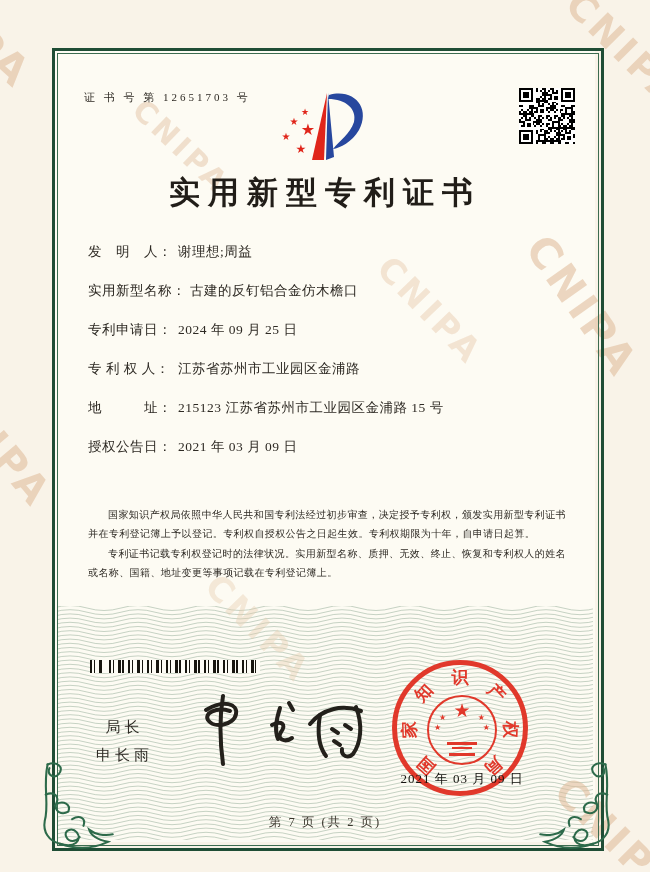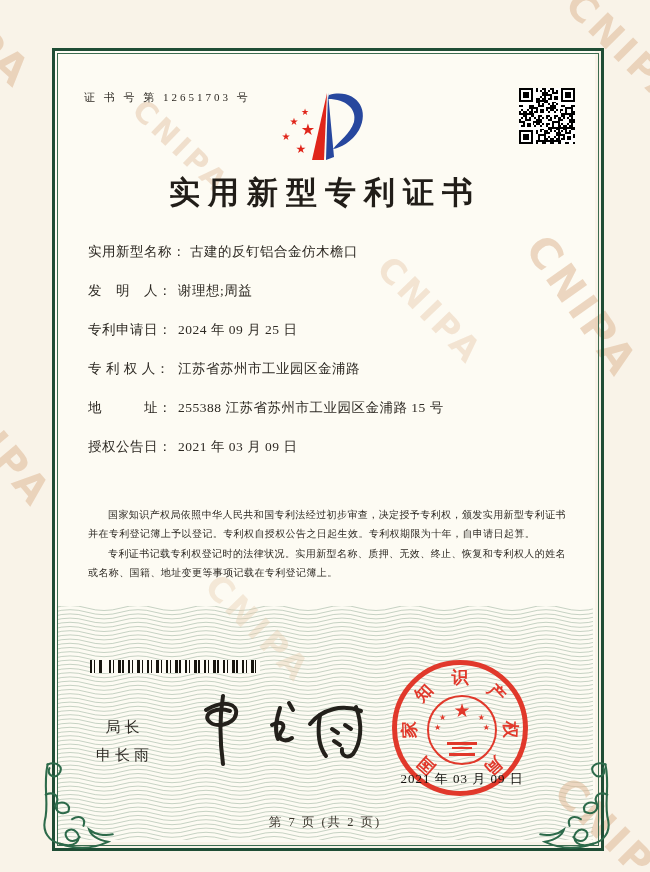--- a/index.html
+++ b/index.html
@@ -522,38 +522,38 @@
       <rect x="24" y="2" width="3" height="3"></rect>
       <rect x="0" y="22" width="7" height="7"></rect>
       <rect x="1" y="23" width="5" height="5" fill="#fff"></rect>
       <rect x="2" y="24" width="3" height="3"></rect>
     </svg>
 
   <div class="title">实用新型专利证书</div>
 
   <div class="fields">
     <div class="field-row">
+      <span class="f-label">发　明　人：</span>
+      <span class="f-value">谢理想;周益</span>
+    </div>
+    <div class="field-row">
       <span class="f-label">实用新型名称：</span>
       <span class="f-value">古建的反钉铝合金仿木檐口</span>
-    </div>
-    <div class="field-row">
-      <span class="f-label">发　明　人：</span>
-      <span class="f-value">谢理想;周益</span>
     </div>
     <div class="field-row">
       <span class="f-label">专利申请日：</span>
       <span class="f-value">2024 年 09 月 25 日</span>
     </div>
     <div class="field-row">
       <span class="f-label">专 利 权 人：</span>
       <span class="f-value">江苏省苏州市工业园区金浦路</span>
     </div>
     <div class="field-row">
       <span class="f-label">地　　　址：</span>
-      <span class="f-value">255388 江苏省苏州市工业园区金浦路 15 号</span>
+      <span class="f-value">215123 江苏省苏州市工业园区金浦路 15 号</span>
     </div>
     <div class="field-row">
       <span class="f-label">授权公告日：</span>
       <span class="f-value">2021 年 03 月 09 日</span>
     </div>
   </div>
 
   <div class="paras">
     <p>国家知识产权局依照中华人民共和国专利法经过初步审查，决定授予专利权，颁发实用新型专利证书并在专利登记簿上予以登记。专利权自授权公告之日起生效。专利权期限为十年，自申请日起算。</p>
     <p>专利证书记载专利权登记时的法律状况。实用新型名称、质押、无效、终止、恢复和专利权人的姓名或名称、国籍、地址变更等事项记载在专利登记簿上。</p>

